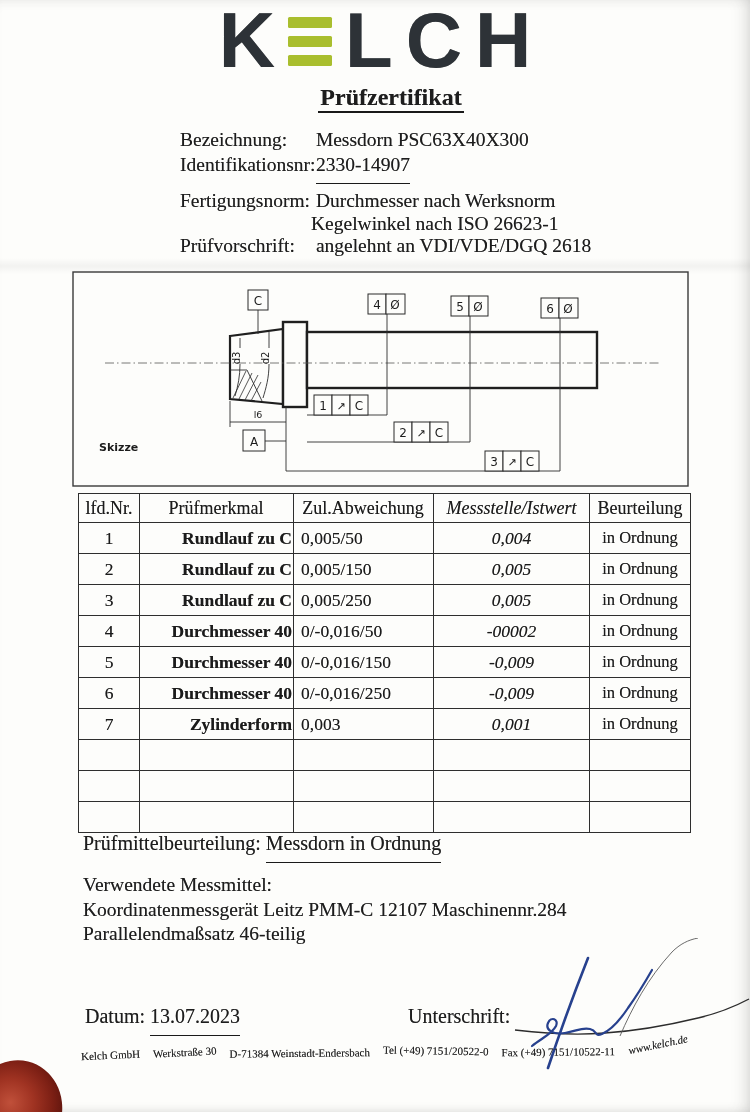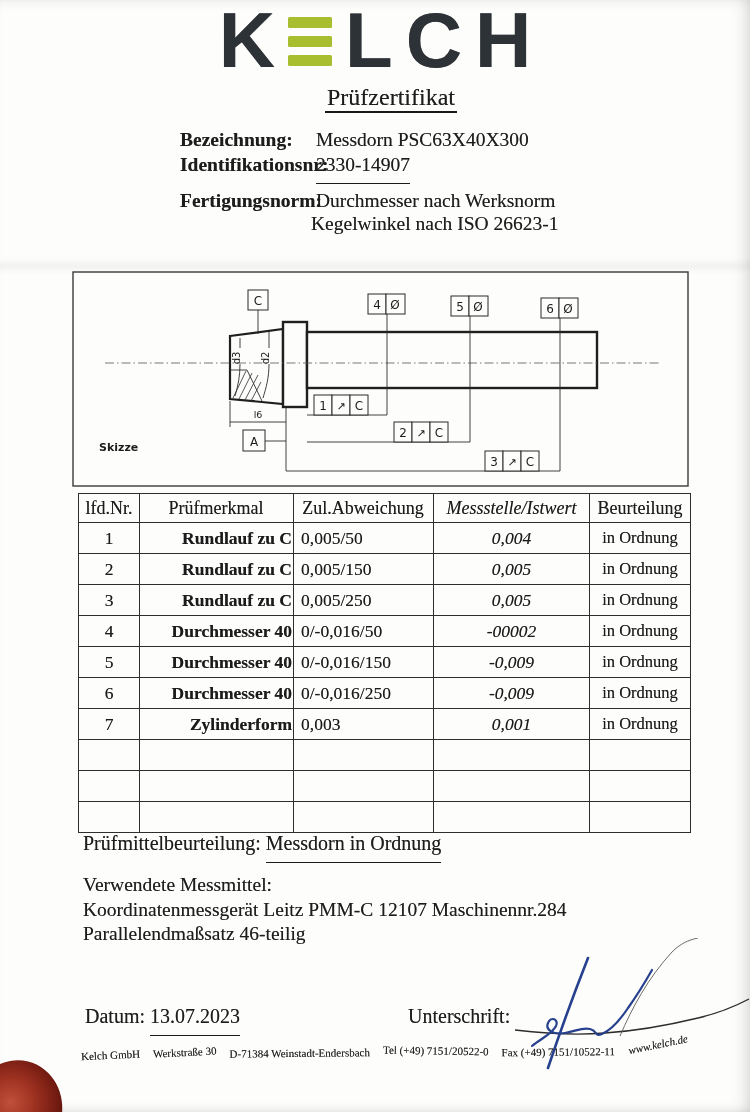--- a/index.html
+++ b/index.html
@@ -16,25 +16,25 @@
                inset 0 10px 14px -12px rgba(60,60,60,.12);
     text-shadow:0 0 .5px rgba(30,30,30,.55);
   }
   .abs{position:absolute;}
   
   .logo{left:0;right:0;top:6px;height:68px;display:flex;justify-content:center;align-items:center;gap:13px;}
   .logo .lt{font-family:"Liberation Sans",sans-serif;font-weight:bold;font-size:78px;line-height:60px;color:var(--logo-dark);}
   .ebars{display:flex;flex-direction:column;gap:8px;padding-top:2px;}
   .ebars i{display:block;width:44px;height:11px;background:var(--logo-green);border-radius:1.5px;}
   
-  .title{left:0;right:0;top:84px;text-align:center;font-size:24px;font-weight:normal;padding-left:32px;}
+  .title{left:0;right:0;top:84px;text-align:center;font-size:24px;font-weight:bold;padding-left:32px;}
   .title span{border-bottom:2.4px solid #191919;padding:0 2px 1px 2px;}
   
   .meta-row{left:180px;font-size:19.5px;white-space:nowrap;}
-  .meta-row .lbl{display:inline-block;width:131px;font-weight:bold;}
+  .meta-row .lbl{display:inline-block;width:131px;}
   .u{border-bottom:1.7px solid #1a1a1a;padding-bottom:8px;}
   
   .crease{left:0;top:258px;width:750px;height:16px;background:linear-gradient(to bottom,rgba(0,0,0,0),rgba(0,0,0,0.045),rgba(0,0,0,0));}
   
   .sketch-svg{left:72px;top:270px;}
   .sketch-svg text{font-family:"DejaVu Sans",sans-serif;fill:#1c1c1c;text-shadow:none;}
   
   .cert-table{left:78px;top:493px;width:613px;border-collapse:collapse;table-layout:fixed;
     font-size:17.5px;color:#1b1b1b;}
   .cert-table th,.cert-table td{border:1.3px solid var(--line);overflow:hidden;white-space:nowrap;}
@@ -94,20 +94,24 @@
   <div class="abs meta-row" style="top:154px;">
     <span class="lbl">Identifikationsnr:</span>
     <span class="u">2330-14907</span>
   </div>
   <div class="abs meta-row" style="top:190px;">
     <span class="lbl">Fertigungsnorm:</span>
     <span>Durchmesser nach Werksnorm</span>
   </div>
   <div class="abs meta-row" style="top:213px;left:311px;">
     <span>Kegelwinkel nach ISO 26623-1</span>
+  </div>
+  <div class="abs meta-row" style="top:235px;">
+    <span class="lbl">Prüfvorschrift:</span>
+    <span>angelehnt an VDI/VDE/DGQ 2618</span>
   </div>
 
   <div class="abs crease"></div>
 
   <svg class="abs sketch-svg" width="618" height="218" viewBox="0 0 618 218">
     <rect x="1" y="2" width="615" height="214" fill="none" stroke="#3a3a3a" stroke-width="1.4"></rect>
 
     <g stroke="#1f1f1f" fill="#fdfdfb">
       <path d="M158,66 L211,59 L211,134 L158,129 Z" stroke-width="2.2"></path>
       <rect x="211" y="52" width="24" height="85" stroke-width="2.4"></rect>

